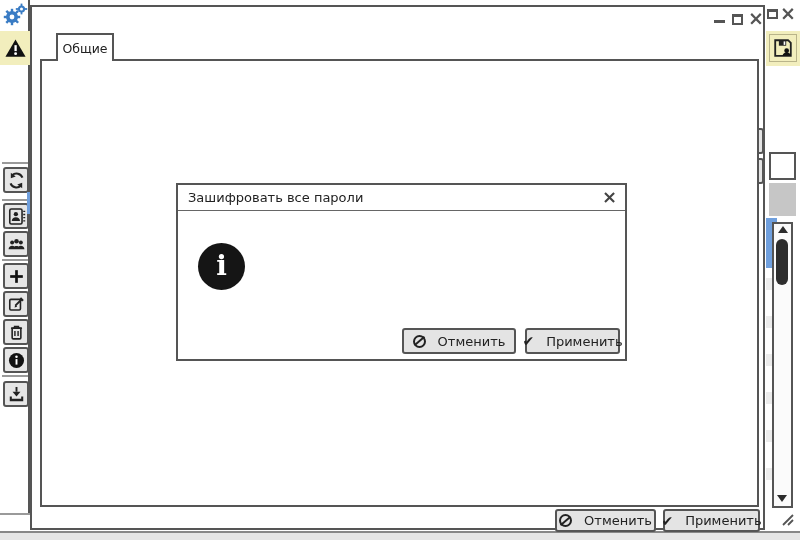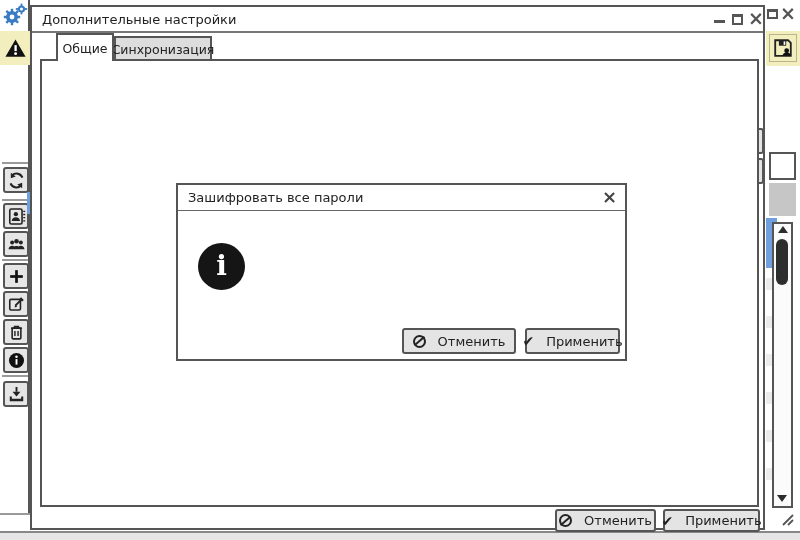--- a/index.html
+++ b/index.html
@@ -216,29 +216,25 @@
   <div class="scroll-arrow arrow-down"></div>
 </div>
 <div class="abs" id="bg-grip">
   <svg viewBox="0 0 18 16" width="18" height="16">
     <path d="M4 13 L14 3 M9 13 L14 8" stroke="#555" stroke-width="1.8" fill="none"></path>
   </svg>
 </div>
 <div class="abs" id="bottom-strip"></div>
 
 <div class="abs" id="dlg">
-  <div class="abs" id="dlg-titlebar">
-    <span id="dlg-title">Дополнительные настройки</span>
-  </div>
   <div class="abs" id="dlg-min"></div>
   <div class="abs" id="dlg-max"></div>
   <div class="abs" id="dlg-close">×</div>
 
   <div class="abs tab" id="tab-general">Общие</div>
-  <div class="abs tab" id="tab-sync">Синхронизация</div>
   <div class="abs" id="dlg-content"></div>
 
   <div class="abs lbl" style="left:14px; top:62px; max-width:362px; overflow:hidden">Имя пользователя по умолчанию (если нет других созданных):</div>
   <input class="abs field" style="left: 380px; top: 57px; width: 345px; height: 24px;" value="superadmin">
 
   <div class="abs" id="chkbox">
     <span>✓</span>
   </div>
   <div class="abs lbl" style="left:37px; top:94px; font-size:12.5px">Пользователь с ID 1000 является администратором</div>
 

